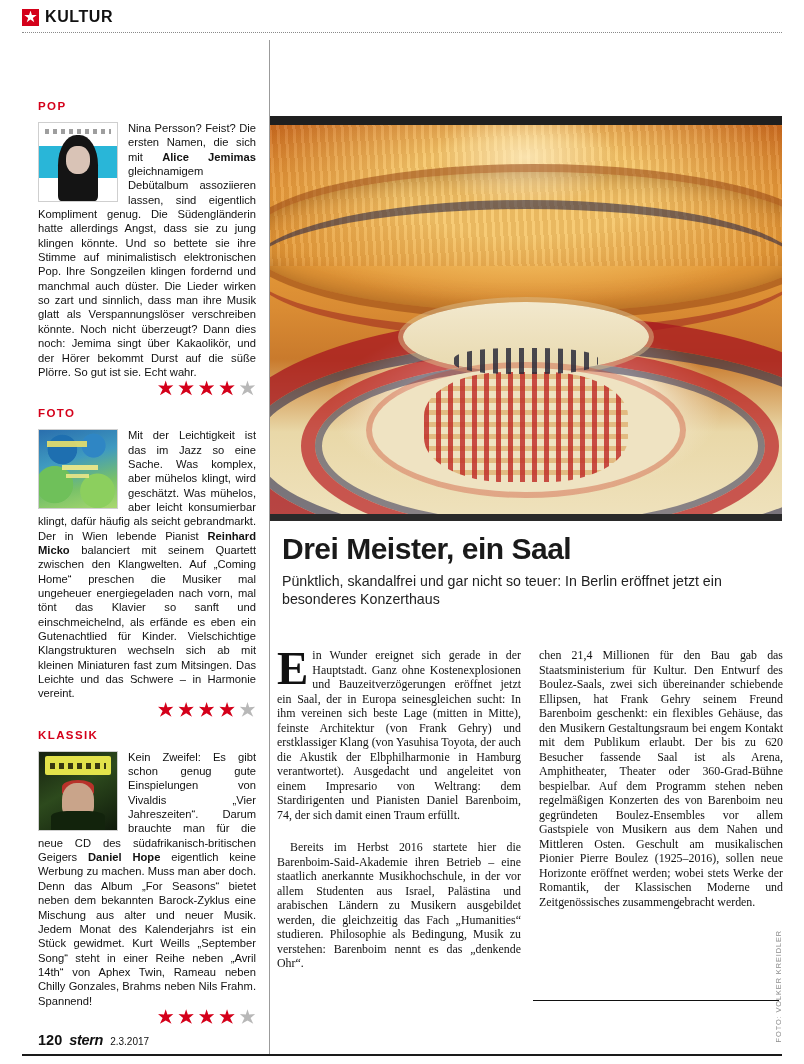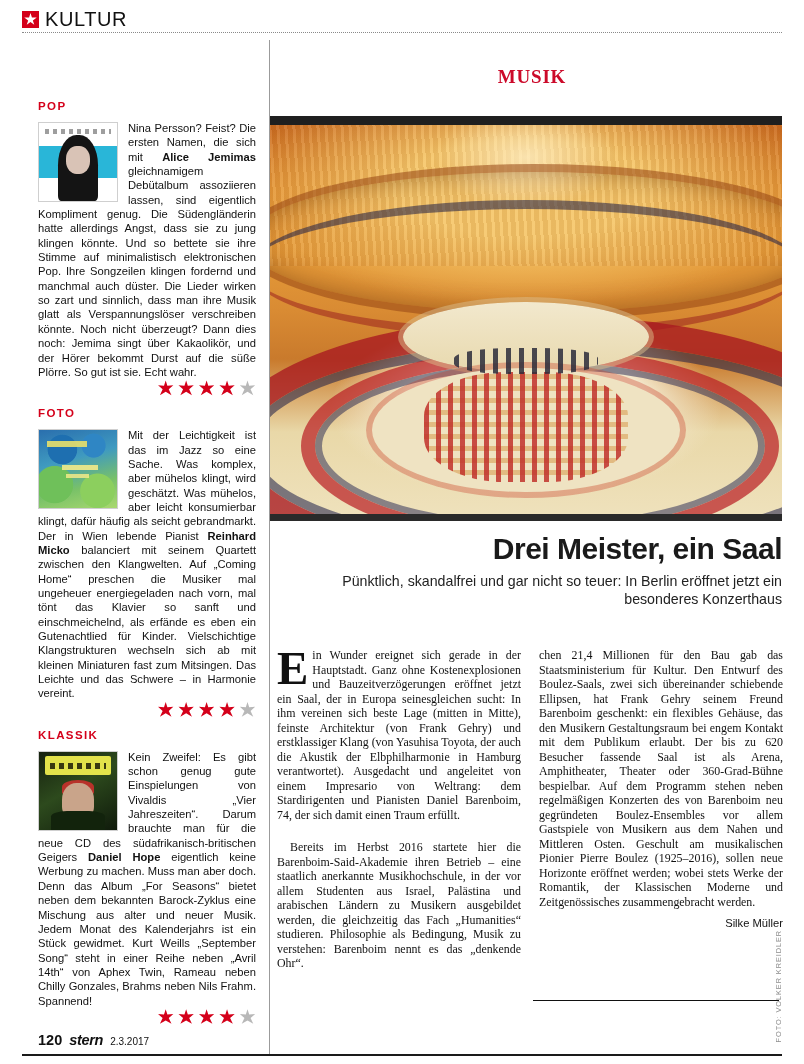--- a/index.html
+++ b/index.html
@@ -21,21 +21,21 @@
   .star-logo{
     width:17px;height:17px;background:#d4001a;
     display:inline-block;position:relative;
   }
   .star-logo:after{
     content:"";position:absolute;left:2px;top:2px;width:13px;height:13px;
     background:#fff;
     clip-path:polygon(50% 0%,61% 35%,98% 35%,68% 57%,79% 91%,50% 70%,21% 91%,32% 57%,2% 35%,39% 35%);
   }
   .masthead-label{
-    font-size:20px;font-weight:normal;letter-spacing:0.6px;color:#111;
+    font-size:16px;font-weight:bold;letter-spacing:0.6px;color:#111;
   }
   .dotted-rule{
     position:absolute;left:22px;top:32px;width:760px;height:0;
     border-top:1.6px dotted #8a8a8a;
   }
 
   
   .vrule{
     position:absolute;width:0;border-left:1px solid #9b9b9b;
   }
@@ -236,21 +236,21 @@
   .photo-caption{
     position:absolute;right:10px;top:18px;width:116px;
     color:#ffffff;font-size:10.4px;font-weight:bold;line-height:12.6px;
     text-align:right;
     text-shadow:0 1px 2px rgba(0,0,0,.85),0 0 5px rgba(0,0,0,.7);
   }
 
   
   .headline{
     position:absolute;left:282px;top:532px;width:500px;
-    text-align:right;
+    text-align:left;
   }
   .headline h1{
     margin:0;font-size:30px;font-weight:bold;letter-spacing:-0.5px;color:#1a1a1a;
   }
   .headline .dek{
     margin:7px 0 0 0;font-size:14.2px;line-height:17.5px;color:#222;
   }
 
   
   .cols{
@@ -362,23 +362,20 @@
       </div>
     </div>
   </div>
 
   <div class="folio">
     <span class="folio-num">120</span>
     <span class="folio-brand">stern</span>
     <span class="folio-date">2.3.2017</span>
   </div>
 
-  <div class="feature">
-    <div class="musik-kicker">MUSIK</div>
-  </div>
 
   <div class="photo-wrap">
     <div class="photo">
       <div class="ceil"></div>
       <div class="ceil-glow"></div>
       <div class="balcony"></div>
       <div class="balcony-seats"></div>
       <div class="ring ring-outer"></div>
       <div class="ring ring-mid"></div>
       <div class="stage"></div>
@@ -395,21 +392,20 @@
     <p class="dek">Pünktlich, skandalfrei und gar nicht so teuer: In Berlin eröffnet jetzt ein besonderes Konzerthaus</p>
   </div>
 
   <div class="cols">
     <div class="col">
       <p><span class="dropcap">E</span><span>in Wunder ereignet sich gerade in der Hauptstadt. Ganz ohne Kostenexplosionen und Bauzeitverzögerungen eröffnet jetzt ein Saal, der in Europa seinesgleichen sucht: In ihm vereinen sich beste Lage (mitten in Mitte), feinste Architektur (von Frank Gehry) und erstklassiger Klang (von Yasuhisa Toyota, der auch die Akustik der Elbphilharmonie in Hamburg verantwortet). Ausgedacht und angeleitet von einem Impresario von Weltrang: dem Stardirigenten und Pianisten Daniel Barenboim, 74, der sich damit einen Traum erfüllt.</span></p>
       <p>Bereits im Herbst 2016 startete hier die Barenboim-Said-Akademie ihren Betrieb – eine staatlich anerkannte Musikhochschule, in der vor allem Studenten aus Israel, Palästina und arabischen Ländern zu Musikern ausgebildet werden, die gleichzeitig das Fach „Humanities“ studieren. Philosophie als Bedingung, Musik zu verstehen: Barenboim nennt es das „denkende Ohr“.</p>
     </div>
     <div class="col">
       <p>chen 21,4 Millionen für den Bau gab das Staatsministerium für Kultur. Den Entwurf des Boulez-Saals, zwei sich übereinander schiebende Ellipsen, hat Frank Gehry seinem Freund Barenboim geschenkt: ein flexibles Gehäuse, das den Musikern Gestaltungsraum bei engem Kontakt mit dem Publikum erlaubt. Der bis zu 620 Besucher fassende Saal ist als Arena, Amphitheater, Theater oder 360-Grad-Bühne bespielbar. Auf dem Programm stehen neben regelmäßigen Konzerten des von Barenboim neu gegründeten Boulez-Ensembles vor allem Gastspiele von Musikern aus dem Nahen und Mittleren Osten. Geschult am musikalischen Pionier Pierre Boulez (1925–2016), sollen neue Horizonte eröffnet werden; wobei stets Werke der Romantik, der Klassischen Moderne und Zeitgenössisches zusammengebracht werden.</p>
-      <div class="byline">Silke Müller</div>
     </div>
   </div>
 
   <div class="infobox-rule"></div>
 
   <div class="photo-credit">FOTO: VOLKER KREIDLER</div>
 
 </div>
 
 </body></html>

